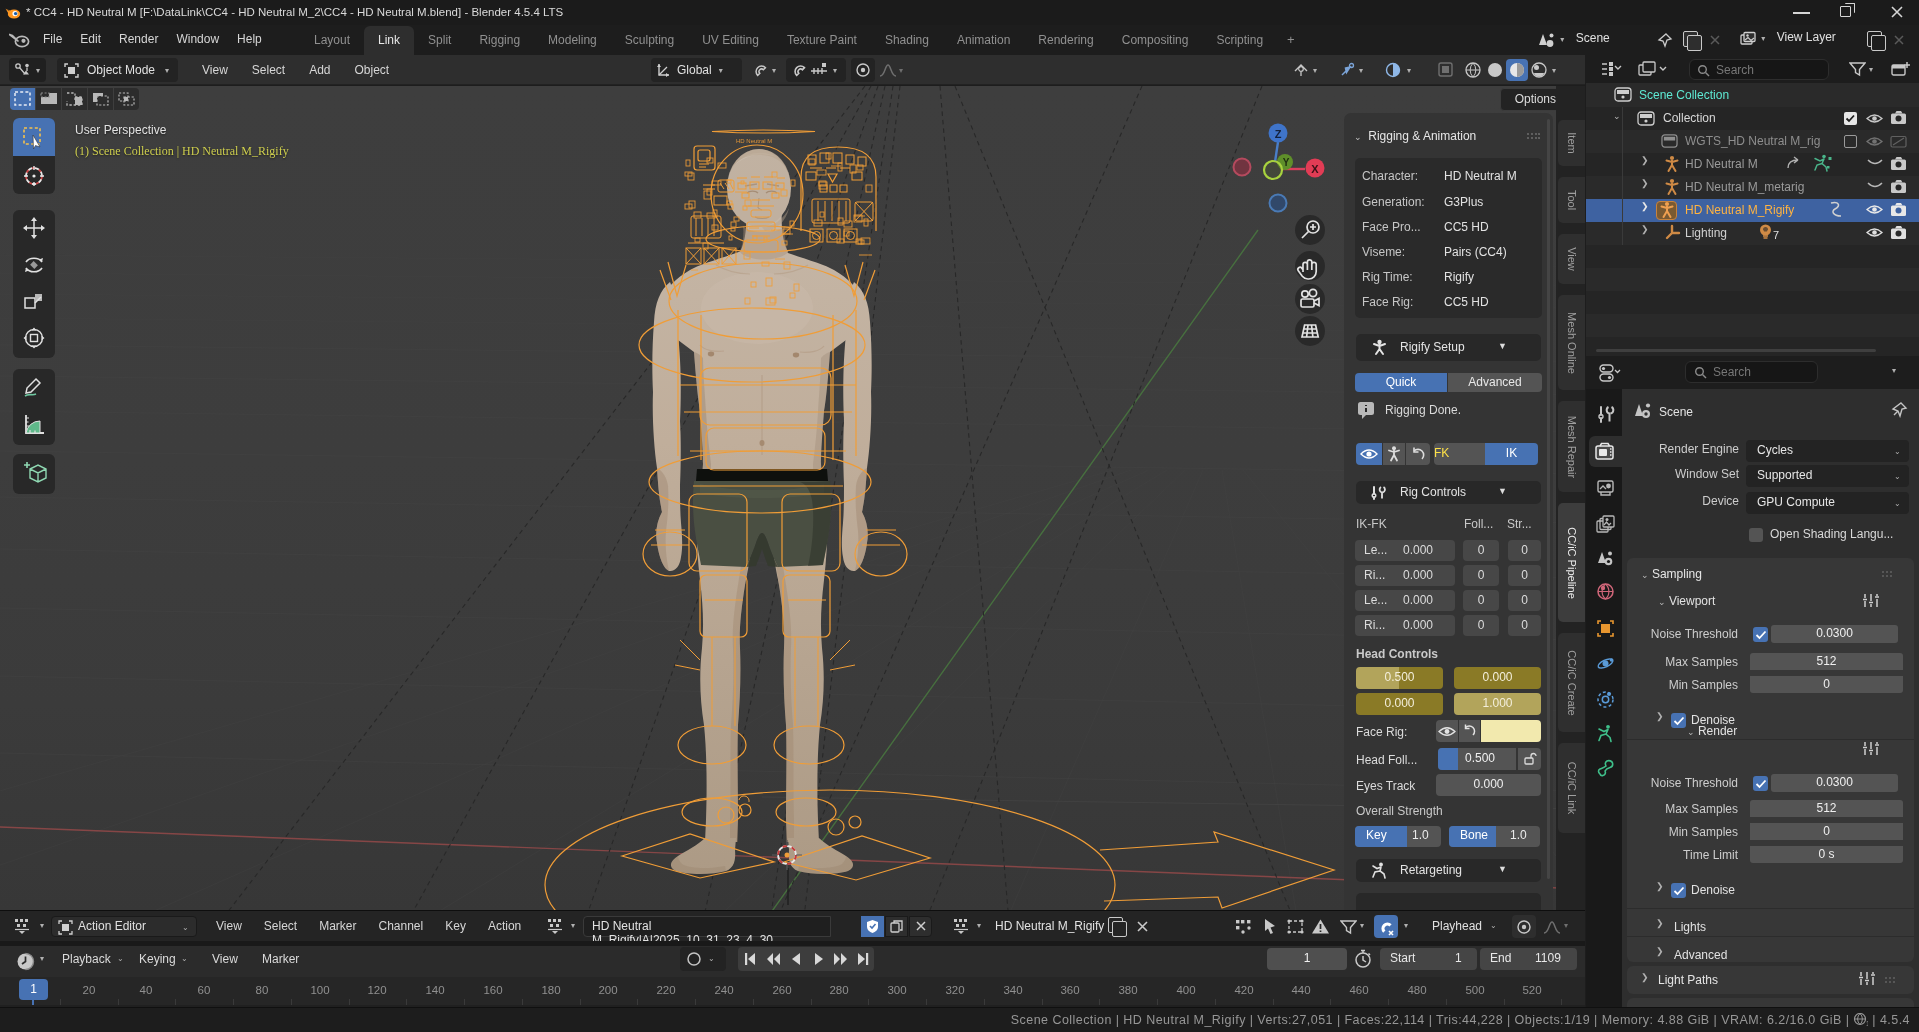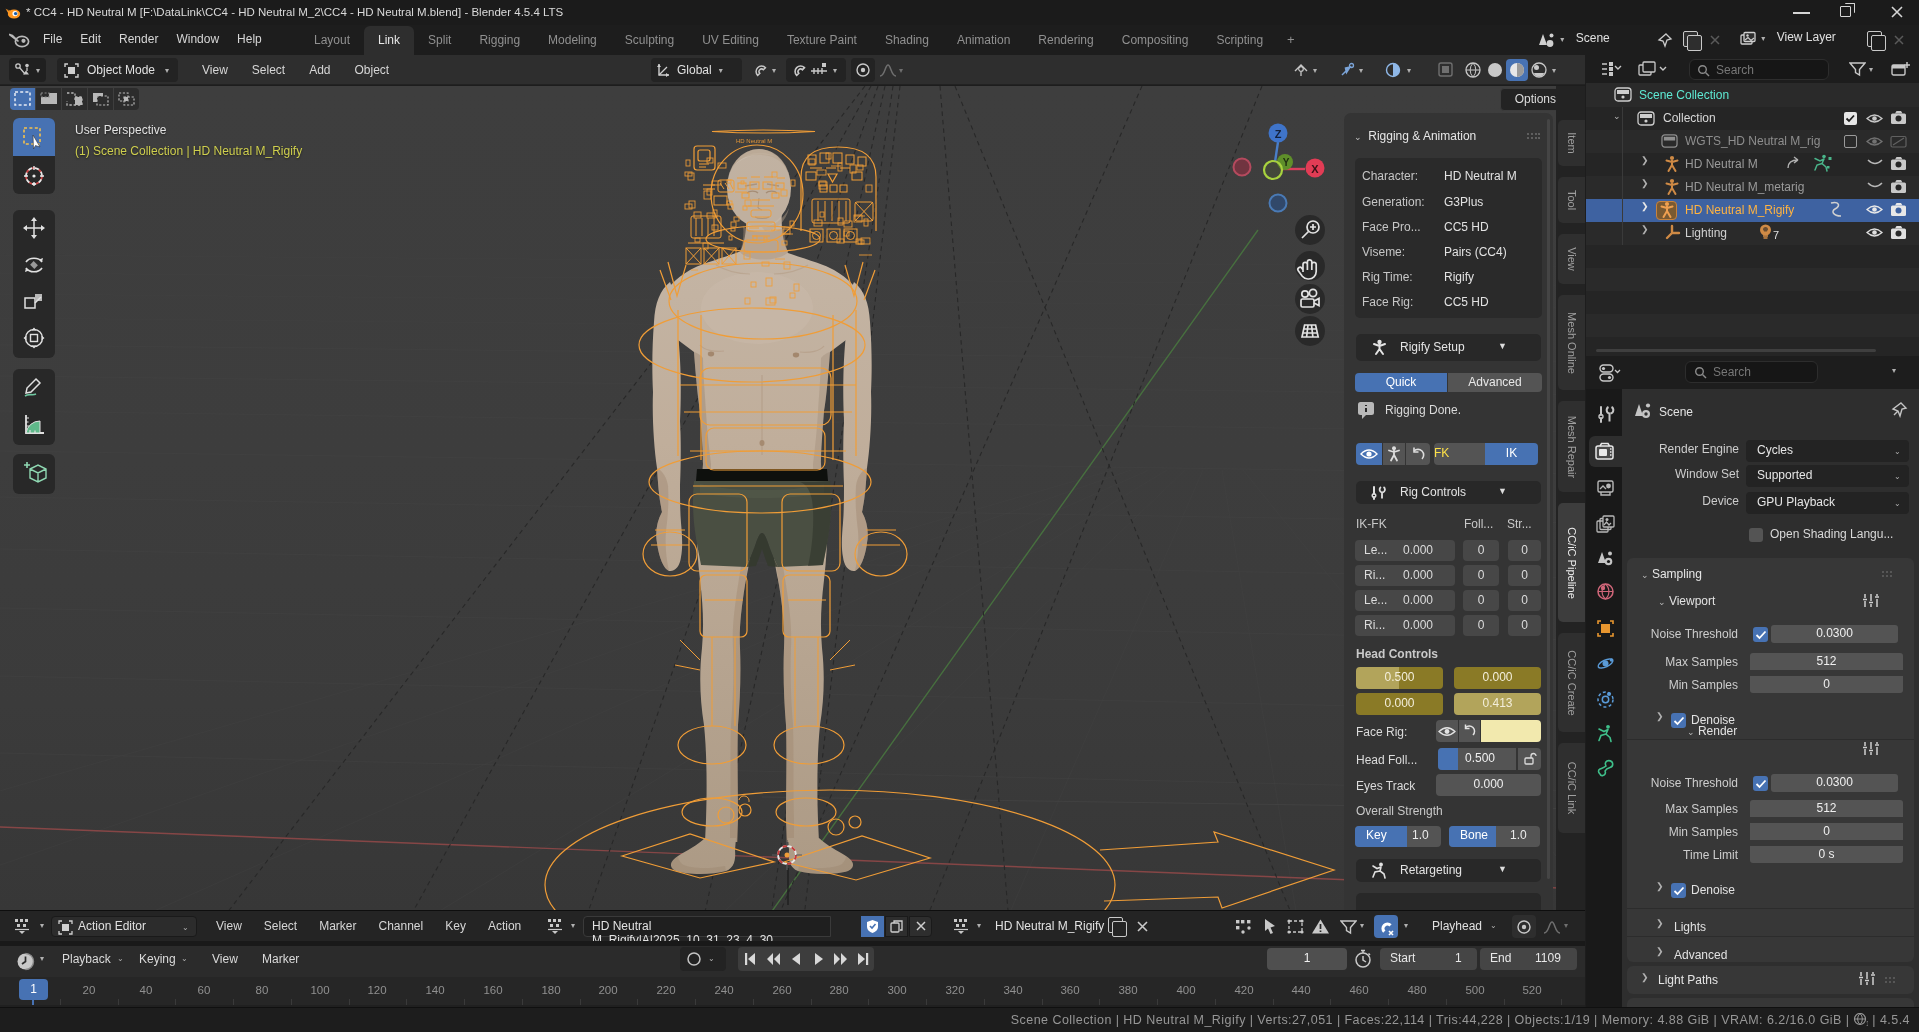--- a/index.html
+++ b/index.html
@@ -554,21 +554,21 @@
     <div style="width:25px;height:22px;background:#2c2c2c;border-radius:0 4px 4px 0;"><svg width="25" height="22" viewBox="0 0 25 22">
             <rect x="5" y="5" width="9" height="8" fill="none" stroke="#b8b8b8" stroke-width="1.2" stroke-dasharray="2.2 1.6"></rect>
             <rect x="10" y="9" width="10" height="8" fill="none" stroke="#b8b8b8" stroke-width="1.2" stroke-dasharray="2.2 1.6"></rect>
             <rect x="10" y="9" width="4" height="4" fill="#b8b8b8"></rect>
           </svg></div>
   </div>
   
   <div class="abs" style="left:1500px;top:2px;width:78px;height:23px;background:#232323;border:1px solid #3c3c3c;border-radius:4px;color:#dcdcdc;text-align:center;line-height:21px;">Options <span class="chev">▾</span></div>
   
   <div class="abs" style="left:75px;top:37px;color:#e2e2e2;font-size:12px;text-shadow:0 1px 2px #0008;">User Perspective</div>
-  <div class="abs" style="left:75px;top:58px;color:#cfcf4e;font-size:12px;text-shadow:0 1px 2px #0008;">(1) Scene Collection | HD Neutral M_Rigify</div>
+  <div class="abs" style="left:75px;top:58px;color:#cfcf4e;font-size:12px;text-shadow:0 1px 2px #0008;font-family:Liberation Serif, serif;">(1) Scene Collection | HD Neutral M_Rigify</div>
   
   <div id="toolbar">
     <div class="abs" style="left:13px;top:32px;width:42px;height:76px;background:#282828;border-radius:6px;"></div>
     <div class="abs" style="left:13px;top:32px;width:42px;height:38px;background:#4772b3;border-radius:6px 6px 0 0;"></div>
     <svg class="abs" style="left:22px;top:40px;" width="24" height="24" viewBox="0 0 24 24">
           <rect x="2" y="2" width="16" height="16" fill="none" stroke="#f5c14d" stroke-width="1.6" stroke-dasharray="3 2.4"></rect>
           <path d="M11,9 L18,21 L13.5,19.5 L11.5,23 Z" fill="#fff" stroke="#333" stroke-width="0.6"></path>
         </svg>
     <svg class="abs" style="left:22px;top:78px;" width="24" height="24" viewBox="0 0 24 24">
           <circle cx="12" cy="12" r="8" fill="none" stroke="#cf4a4a" stroke-width="1.8" stroke-dasharray="4 3"></circle>
@@ -723,21 +723,21 @@
           <span class="abs" style="left:48px;top:3px;">0.000</span>
         </div>
     <div class="abs" style="left:119px;top:502px;width:36px;height:21px;background:#474747;border-radius:4px;text-align:center;line-height:20px;color:#dcdcdc;">0</div>
     <div class="abs" style="left:164px;top:502px;width:33px;height:21px;background:#474747;border-radius:4px;text-align:center;line-height:20px;color:#dcdcdc;">0</div>
   </div>
   <div class="abs" style="left:12px;top:534px;color:#c9c9c9;font-weight:bold;">Head Controls</div>
 
   <div class="abs" style="left:12px;top:554px;width:87px;height:22px;border-radius:4px;background:linear-gradient(90deg,#b2a45b 0 50%,#8a7a26 50% 100%);text-align:center;line-height:21px;color:#f3eedb;">0.500</div>
   <div class="abs" style="left:110px;top:554px;width:87px;height:22px;border-radius:4px;background:#8a7a26;text-align:center;line-height:21px;color:#f3eedb;">0.000</div>
   <div class="abs" style="left:12px;top:580px;width:87px;height:22px;border-radius:4px;background:#8a7a26;text-align:center;line-height:21px;color:#f3eedb;">0.000</div>
-  <div class="abs" style="left:110px;top:580px;width:87px;height:22px;border-radius:4px;background:#b2a45b;text-align:center;line-height:21px;color:#f3eedb;">0.413</div>
+  <div class="abs" style="left:110px;top:580px;width:87px;height:22px;border-radius:4px;background:#b2a45b;text-align:center;line-height:21px;color:#f3eedb;">1.000</div>
 
   <div class="abs" style="left:12px;top:612px;color:#dcdcdc;">Face Rig:</div>
   <div class="abs" style="left:92px;top:607px;width:22px;height:22px;background:#545454;border-radius:4px 0 0 4px;"></div>
   <svg class="abs" style="left:94px;top:612px;" width="18" height="13" viewBox="0 0 18 13">
         <path d="M1,6.5 Q9,-1 17,6.5 Q9,14 1,6.5 Z" fill="none" stroke="#e2e2e2" stroke-width="1.3"></path>
         <circle cx="9" cy="6.5" r="2.4" fill="#e2e2e2"></circle>
       </svg>
   <div class="abs" style="left:115px;top:607px;width:21px;height:22px;background:#545454;"></div>
   <svg class="abs" style="left:118px;top:611px;" width="15" height="14" viewBox="0 0 15 14">
         <path d="M11,11 A5,5 0 1 0 3.5,3.5" fill="none" stroke="#e2e2e2" stroke-width="1.5"></path>
@@ -1081,21 +1081,21 @@
         <span class="abs" style="left:11px;top:3px;">Cycles</span>
         <span class="abs chev" style="left:148px;top:7px;">⌄</span>
       </div>
   <div class="abs" style="left:0px;top:111px;width:153px;text-align:right;color:#cdcdcd;">Window Set</div>
   <div class="abs" style="left:160px;top:109px;width:163px;height:22px;background:#232323;border-radius:4px;color:#e6e6e6;">
         <span class="abs" style="left:11px;top:3px;">Supported</span>
         <span class="abs chev" style="left:148px;top:7px;">⌄</span>
       </div>
   <div class="abs" style="left:0px;top:138px;width:153px;text-align:right;color:#cdcdcd;">Device</div>
   <div class="abs" style="left:160px;top:136px;width:163px;height:22px;background:#232323;border-radius:4px;color:#e6e6e6;">
-        <span class="abs" style="left:11px;top:3px;">GPU Playback</span>
+        <span class="abs" style="left:11px;top:3px;">GPU Compute</span>
         <span class="abs chev" style="left:148px;top:7px;">⌄</span>
       </div>
   <div class="abs" style="left:163px;top:172px;width:14px;height:14px;background:#545454;border-radius:3px;"></div>
   <div class="abs" style="left:184px;top:171px;color:#d9d9d9;">Open Shading Langu...</div>
   
   <div class="abs" style="left:41px;top:202px;width:287px;height:404px;background:#373737;border-radius:6px;"></div>
   <div class="abs" style="left:55px;top:211px;color:#e6e6e6;"><span style="color:#b9b9b9;font-size:9px;">⌄</span> Sampling</div>
   <svg class="abs" style="left:295px;top:214px;" width="14" height="10" viewBox="0 0 14 10">
         <g fill="#5f5f5f">
           <circle cx="2" cy="2" r="1.1"></circle>

